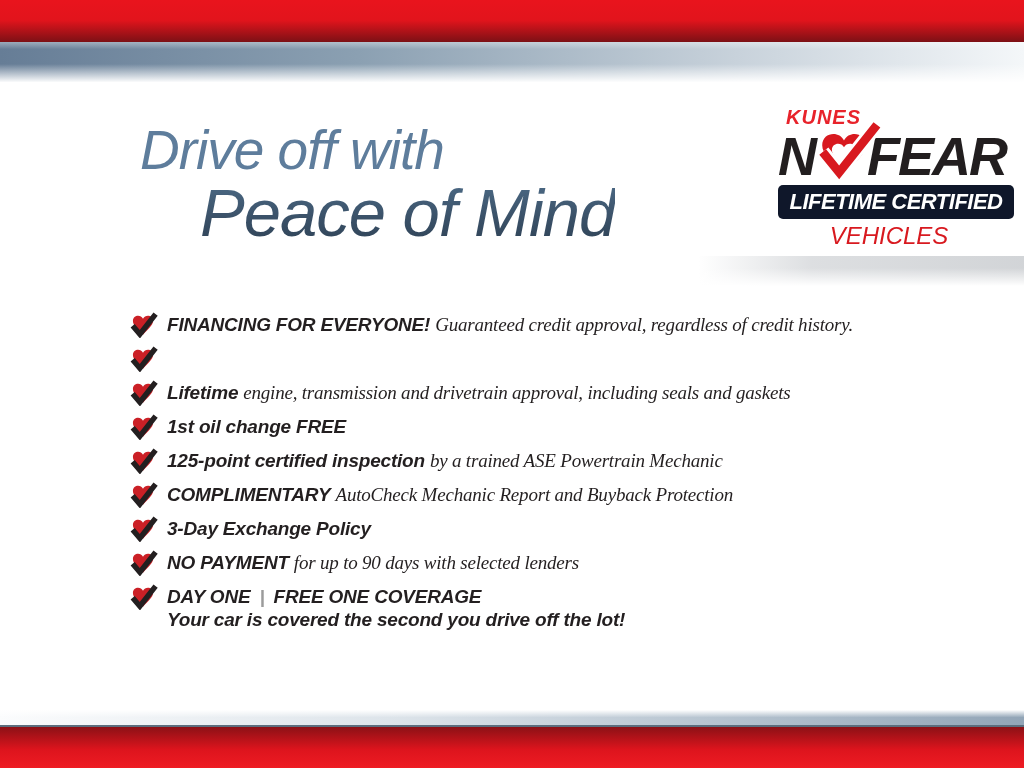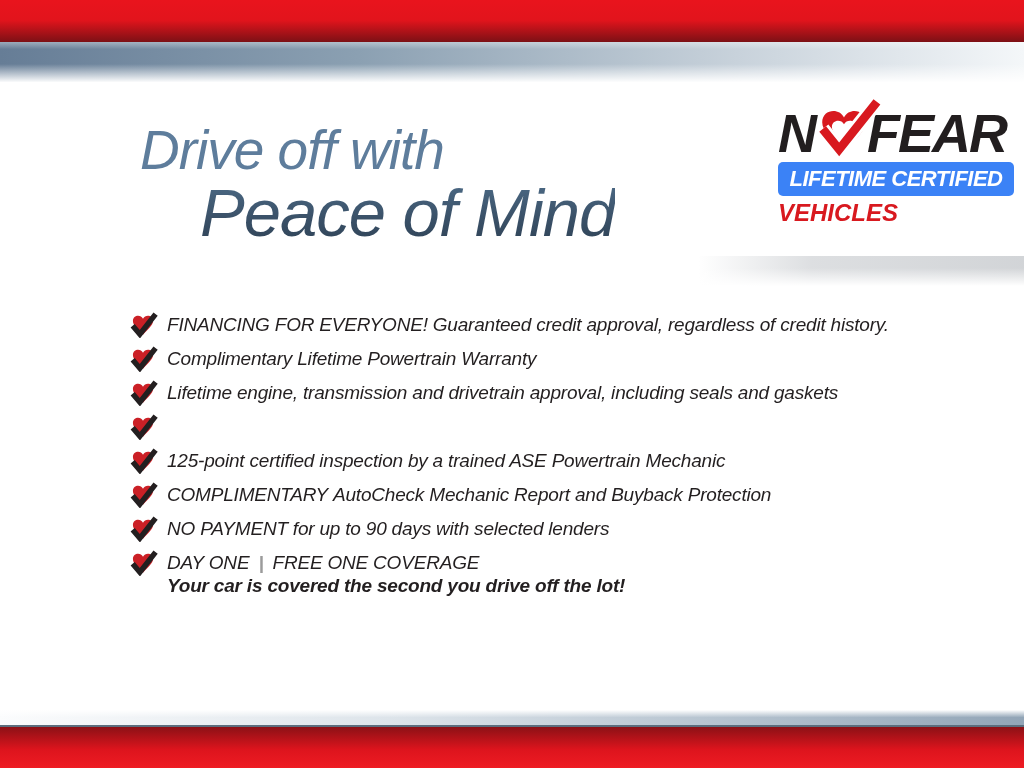--- a/index.html
+++ b/index.html
@@ -59,39 +59,39 @@
   }
   .logo .nofear {
     display:flex; align-items:center; height:58px; margin-top:-2px;
   }
   .logo .nofear .letter {
     font-style:italic; font-weight:800; font-size:54px; line-height:54px;
     letter-spacing:-2px; color:#221e1f;
   }
   .logo .heart-badge { width:62px; height:60px; margin:-6px -8px 0 -2px; position:relative; z-index:2; overflow:visible; }
   .logo .banner {
-    margin-top:0; width:236px; background:#3b82f6; border-radius:5px;
+    margin-top:0; width:236px; background:#0f172a; border-radius:5px;
     color:#ffffff; text-align:center; font-style:italic; font-weight:700;
     font-size:22px; line-height:34px; letter-spacing:-0.5px;
   }
   .logo .vehicles {
-    margin-top:3px; text-align:left; font-style:italic; font-weight:700;
+    margin-top:3px; text-align:center; font-style:italic; font-weight:400;
     font-size:24px; letter-spacing:0; color:#d8191f; padding-right:14px;
   }
 
   
   .benefits { position:absolute; left:128px; top:313px; width:810px; list-style:none; }
   .benefits li {
     display:flex; align-items:flex-start; margin-bottom:9px;
     font-style:italic; font-size:19px; line-height:23px; letter-spacing:-0.2px;
     color:#231f20;
   }
   .benefits .check { width:30px; height:27px; flex-shrink:0; margin-right:9px; margin-top:-2px; }
-  .benefits b { font-weight:400;margin-top:12px; }
-  .benefits .rest { margin-left:5px; font-weight:400; }
+  .benefits b { font-weight:700;margin-top:12px; }
+  .benefits .rest { margin-left:5px; font-weight:400;font-family:Liberation Serif, serif; }
   .benefits .pipe { color:#9b9b9b; font-weight:700; margin:0 9px; }
   .benefits .line2 { font-weight:700; margin-top:0; }
   .hidden-defs { position:absolute; width:0; height:0; overflow:hidden; }
 </style>
 </head>
 <body>
 
 <div class="stage">
 
   <div class="top-red"></div>
@@ -114,20 +114,21 @@
       </symbol>
     </defs>
   </svg>
 
   <div class="headline">
     <div class="line1">Drive off with</div>
     <div class="line2">Peace of Mind</div>
   </div>
 
   <div class="logo">
+    <div class="kunes">KUNES</div>
     <div class="nofear">
       <span class="letter">N</span>
       <svg class="heart-badge" overflow="visible">
           <use href="#heart-check-logo"></use>
         </svg>
       <span class="letter">FEAR</span>
     </div>
     <div class="banner">LIFETIME CERTIFIED</div>
     <div class="vehicles">VEHICLES</div>
   </div>
@@ -136,44 +137,50 @@
     <li>
       <svg class="check">
           <use href="#heart-check-bullet"></use>
         </svg>
       <span><b>FINANCING FOR EVERYONE!</b><span class="rest">Guaranteed credit approval, regardless of credit history.</span></span>
     </li>
     <li>
       <svg class="check">
           <use href="#heart-check-bullet"></use>
         </svg>
-      <span><b>Complimentary Lifetime Powertrain Warranty</b><span class="rest"></span></span>
     </li>
     <li>
       <svg class="check">
           <use href="#heart-check-bullet"></use>
         </svg>
       <span><b>Lifetime</b><span class="rest">engine, transmission and drivetrain approval, including seals and gaskets</span></span>
     </li>
     <li>
       <svg class="check">
           <use href="#heart-check-bullet"></use>
         </svg>
+      <span><b>1st oil change FREE</b><span class="rest"></span></span>
     </li>
     <li>
       <svg class="check">
           <use href="#heart-check-bullet"></use>
         </svg>
       <span><b>125-point certified inspection</b><span class="rest">by a trained ASE Powertrain Mechanic</span></span>
     </li>
     <li>
       <svg class="check">
           <use href="#heart-check-bullet"></use>
         </svg>
       <span><b>COMPLIMENTARY</b><span class="rest">AutoCheck Mechanic Report and Buyback Protection</span></span>
+    </li>
+    <li>
+      <svg class="check">
+          <use href="#heart-check-bullet"></use>
+        </svg>
+      <span><b>3-Day Exchange Policy</b><span class="rest"></span></span>
     </li>
     <li>
       <svg class="check">
           <use href="#heart-check-bullet"></use>
         </svg>
       <span><b>NO PAYMENT</b><span class="rest">for up to 90 days with selected lenders</span></span>
     </li>
     <li>
       <svg class="check">
           <use href="#heart-check-bullet"></use>

